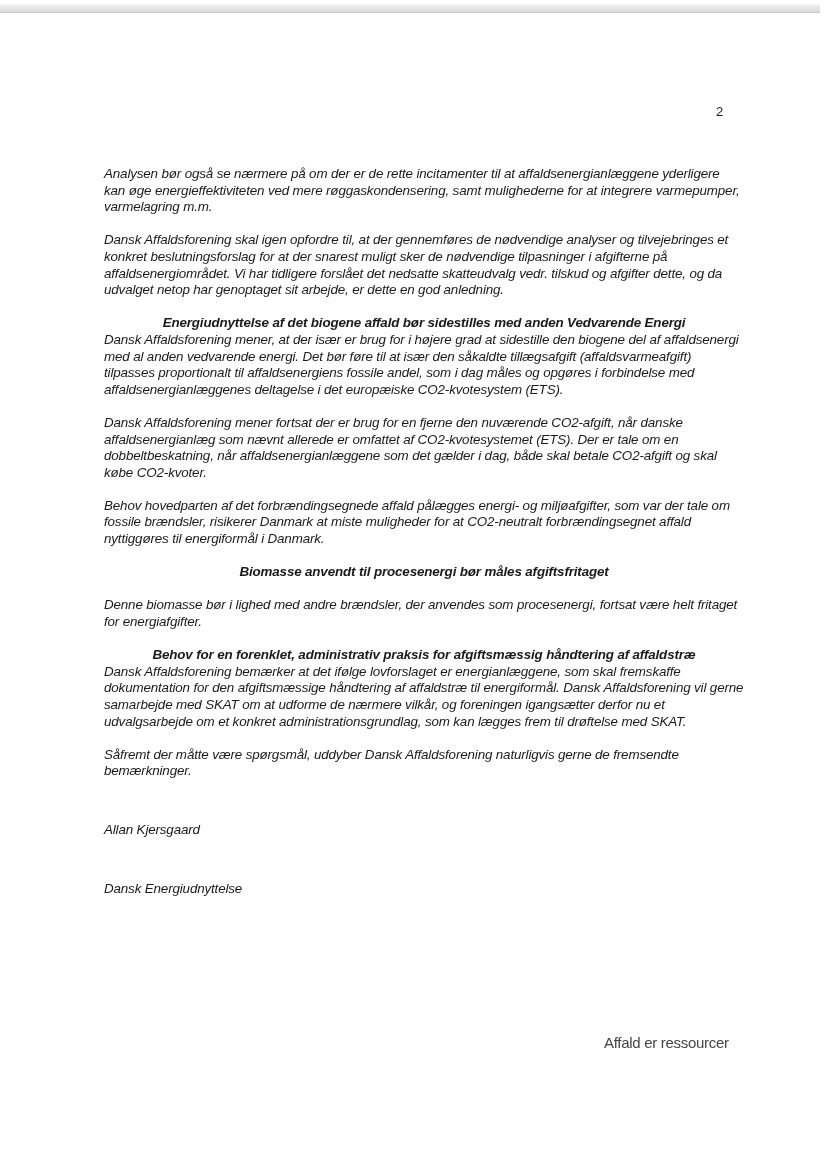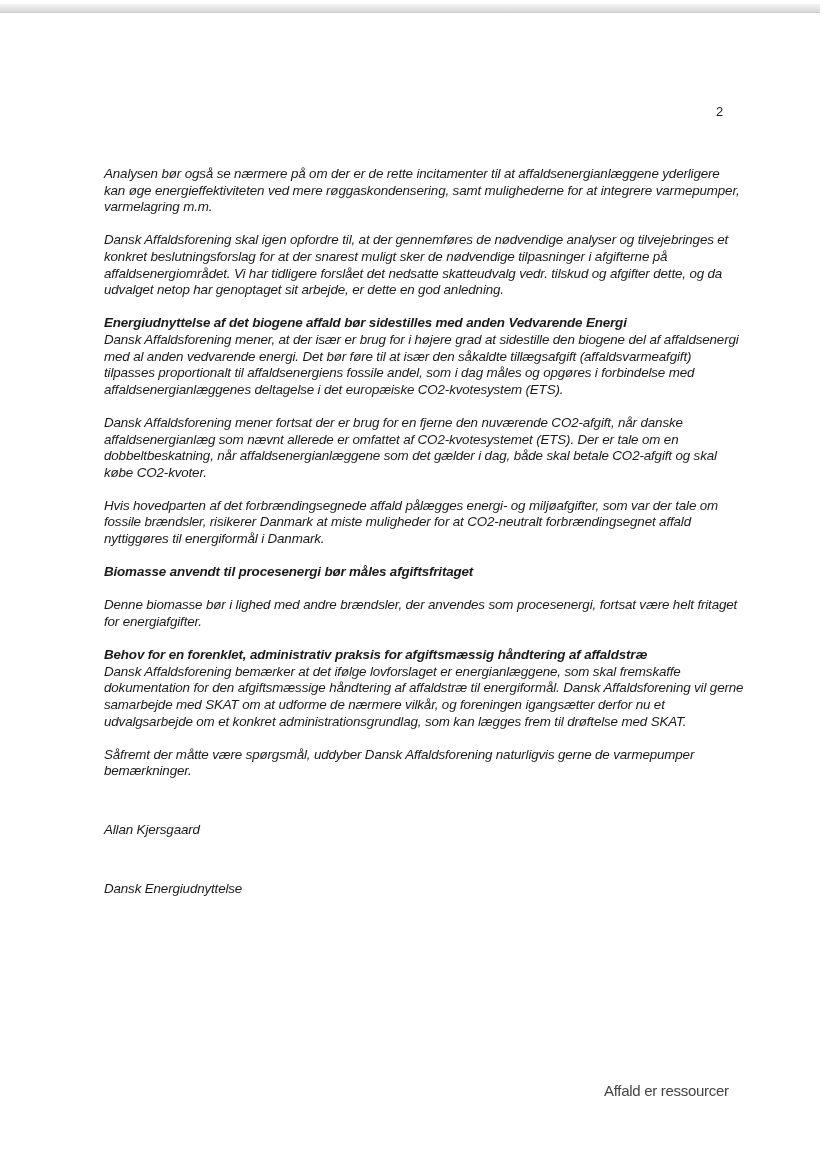--- a/index.html
+++ b/index.html
@@ -40,32 +40,33 @@
       line-height: 16.6px;
       letter-spacing: -0.15px;
       font-style: italic;
     }
     .content p {
       margin: 0 0 16.6px 0;
     }
     .heading {
       font-weight: bold;
       display: block;
+      text-align: center;
     }
     .closing {
       margin-bottom: 49px !important;
     }
     .signature span {
       display: block;
       margin-top: 42px;
     }
     .footer-slogan {
       position: absolute;
       left: 604px;
-      top: 1082px;
+      top: 1034px;
       font-size: 15px;
       color: #444;
       letter-spacing: -0.3px;
     }
   </style>
 </head>
 <body>
 
 <div class="scan-edge"></div>
 
@@ -74,32 +75,32 @@
 <div class="content">
 
   <p>Analysen bør også se nærmere på om der er de rette incitamenter til at affaldsenergianlæggene yderligere kan øge energieffektiviteten ved mere røggaskondensering, samt mulighederne for at integrere varmepumper, varmelagring m.m.</p>
   <p>Dansk Affaldsforening skal igen opfordre til, at der gennemføres de nødvendige analyser og tilvejebringes et konkret beslutningsforslag for at der snarest muligt sker de nødvendige tilpasninger i afgifterne på affaldsenergiområdet. Vi har tidligere forslået det nedsatte skatteudvalg vedr. tilskud og afgifter dette, og da udvalget netop har genoptaget sit arbejde, er dette en god anledning.</p>
 
   <p>
     <span class="heading">Energiudnyttelse af det biogene affald bør sidestilles med anden Vedvarende Energi</span>
     <span>Dansk Affaldsforening mener, at der især er brug for i højere grad at sidestille den biogene del af affaldsenergi med al anden vedvarende energi. Det bør føre til at især den såkaldte tillægsafgift (affaldsvarmeafgift) tilpasses proportionalt til affaldsenergiens fossile andel, som i dag måles og opgøres i forbindelse med affaldsenergianlæggenes deltagelse i det europæiske CO2-kvotesystem (ETS).</span>
   </p>
   <p>Dansk Affaldsforening mener fortsat der er brug for en fjerne den nuværende CO2-afgift, når danske affaldsenergianlæg som nævnt allerede er omfattet af CO2-kvotesystemet (ETS). Der er tale om en dobbeltbeskatning, når affaldsenergianlæggene som det gælder i dag, både skal betale CO2-afgift og skal købe CO2-kvoter.</p>
-  <p>Hvis hovedparten af det forbrændingsegnede affald pålægges energi- og miljøafgifter, som var der tale om fossile brændsler, risikerer Danmark at miste muligheder for at CO2-neutralt forbrændingsegnet affald nyttiggøres til energiformål i Danmark.</p>
+  <p>Behov hovedparten af det forbrændingsegnede affald pålægges energi- og miljøafgifter, som var der tale om fossile brændsler, risikerer Danmark at miste muligheder for at CO2-neutralt forbrændingsegnet affald nyttiggøres til energiformål i Danmark.</p>
 
   <p>
     <span class="heading">Biomasse anvendt til procesenergi bør måles afgiftsfritaget</span>
   </p>
   <p>Denne biomasse bør i lighed med andre brændsler, der anvendes som procesenergi, fortsat være helt fritaget for energiafgifter.</p>
 
   <p>
     <span class="heading">Behov for en forenklet, administrativ praksis for afgiftsmæssig håndtering af affaldstræ</span>
     <span>Dansk Affaldsforening bemærker at det ifølge lovforslaget er energianlæggene, som skal fremskaffe dokumentation for den afgiftsmæssige håndtering af affaldstræ til energiformål. Dansk Affaldsforening vil gerne samarbejde med SKAT om at udforme de nærmere vilkår, og foreningen igangsætter derfor nu et udvalgsarbejde om et konkret administrationsgrundlag, som kan lægges frem til drøftelse med SKAT.</span>
   </p>
-  <p>Såfremt der måtte være spørgsmål, uddyber Dansk Affaldsforening naturligvis gerne de varmepumper bemærkninger.</p>
+  <p>Såfremt der måtte være spørgsmål, uddyber Dansk Affaldsforening naturligvis gerne de fremsendte bemærkninger.</p>
 
   <p class="signature">
     <span>Allan Kjersgaard</span>
     <span>Dansk Energiudnyttelse</span>
   </p>
 </div>
 
 <div class="footer-slogan">Affald er ressourcer</div>
 
 </body></html>

